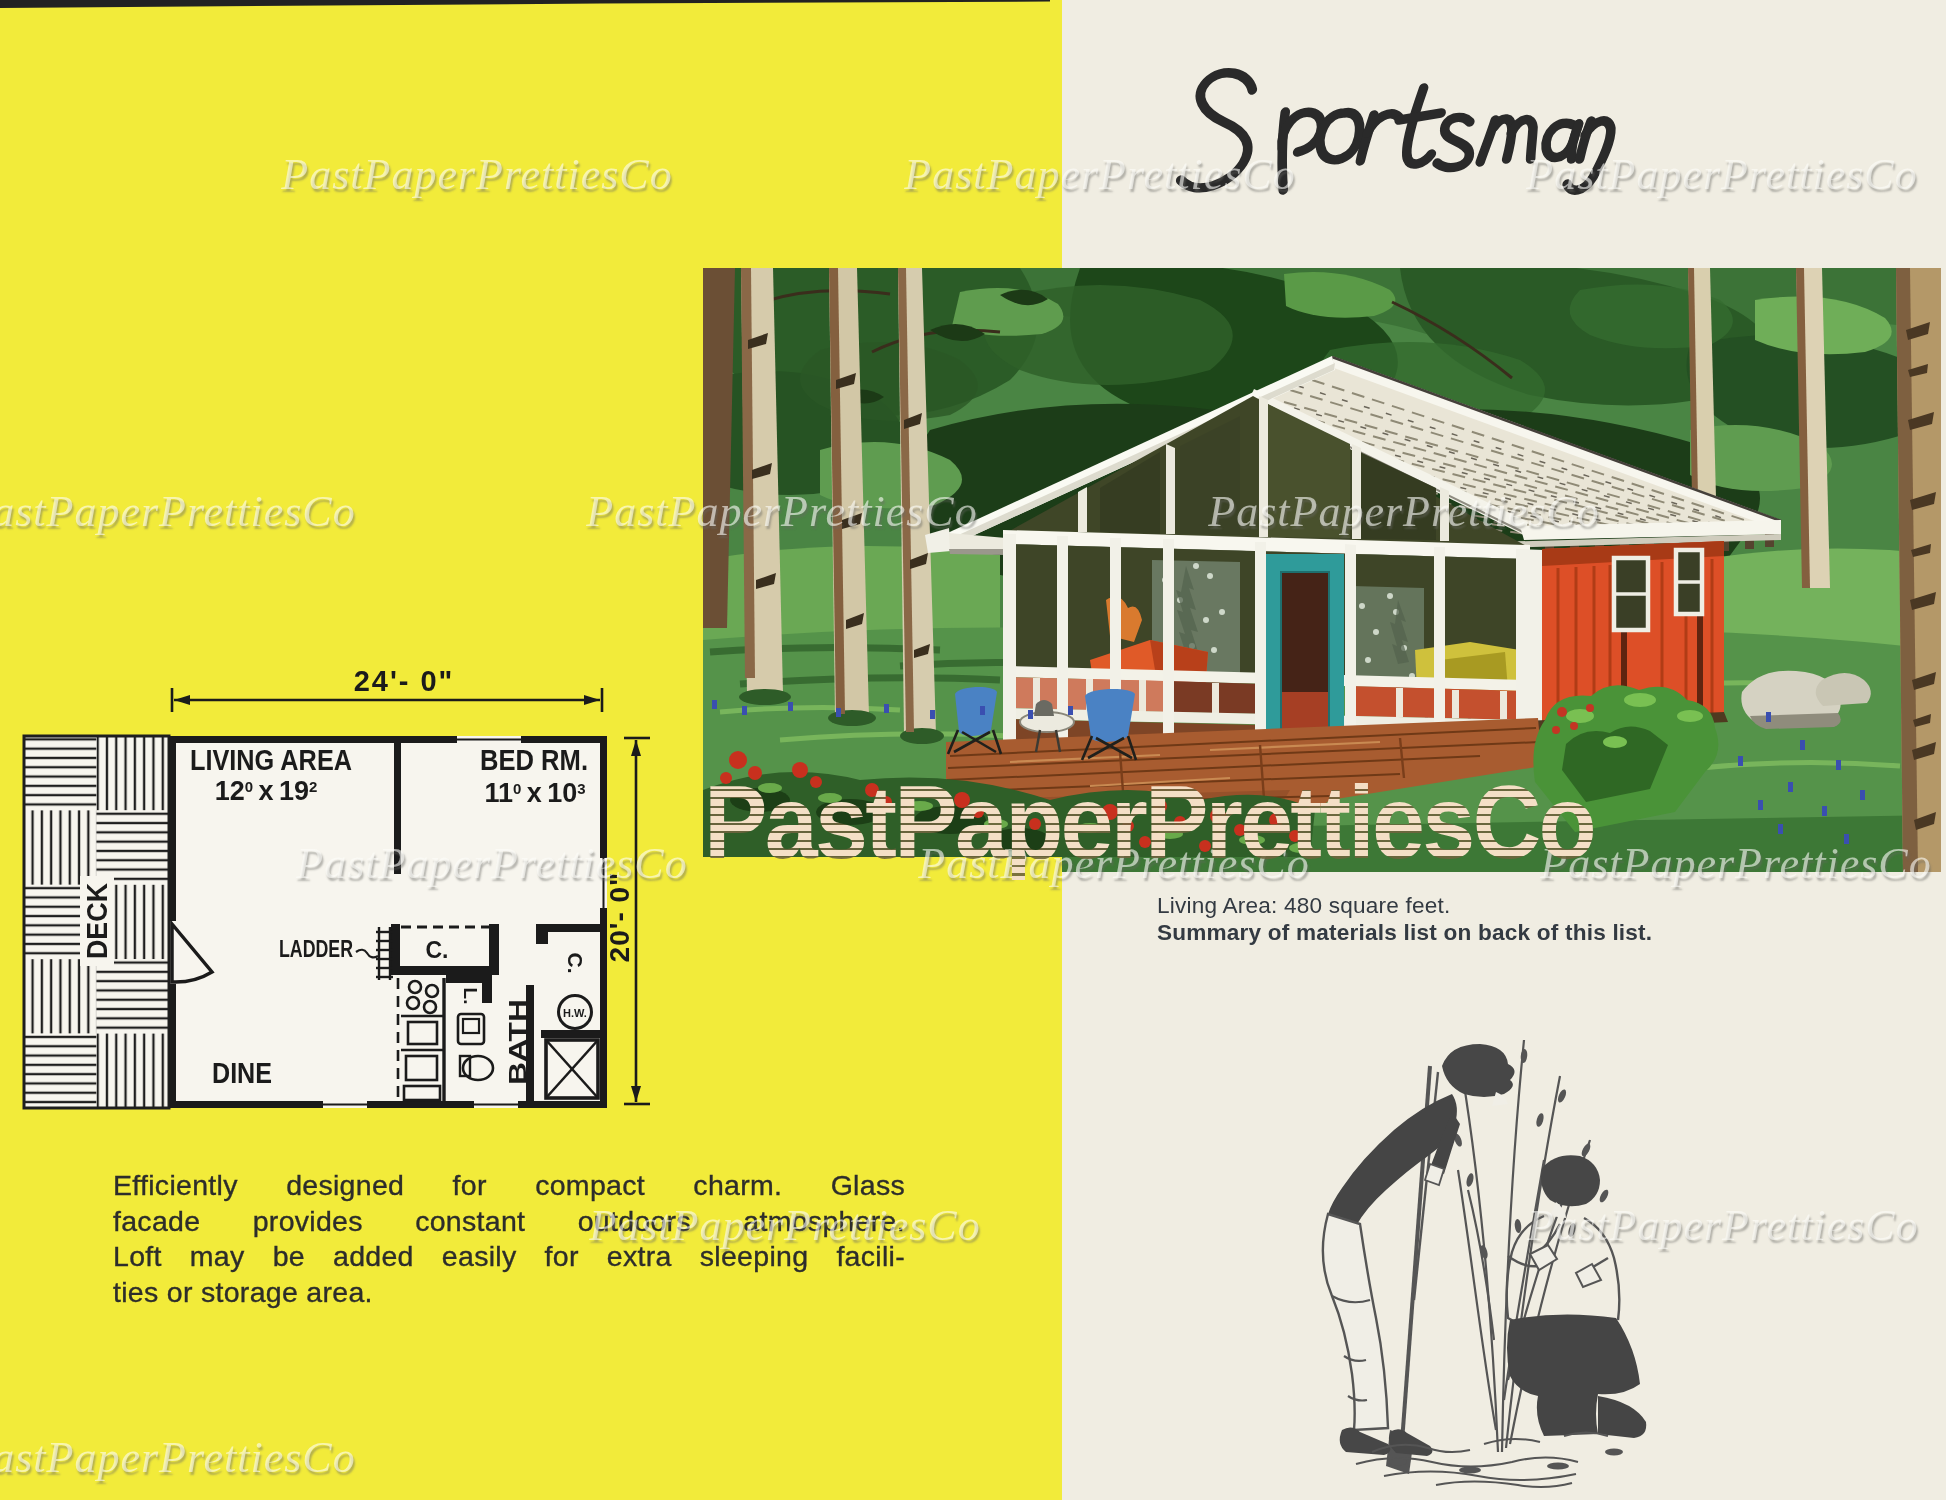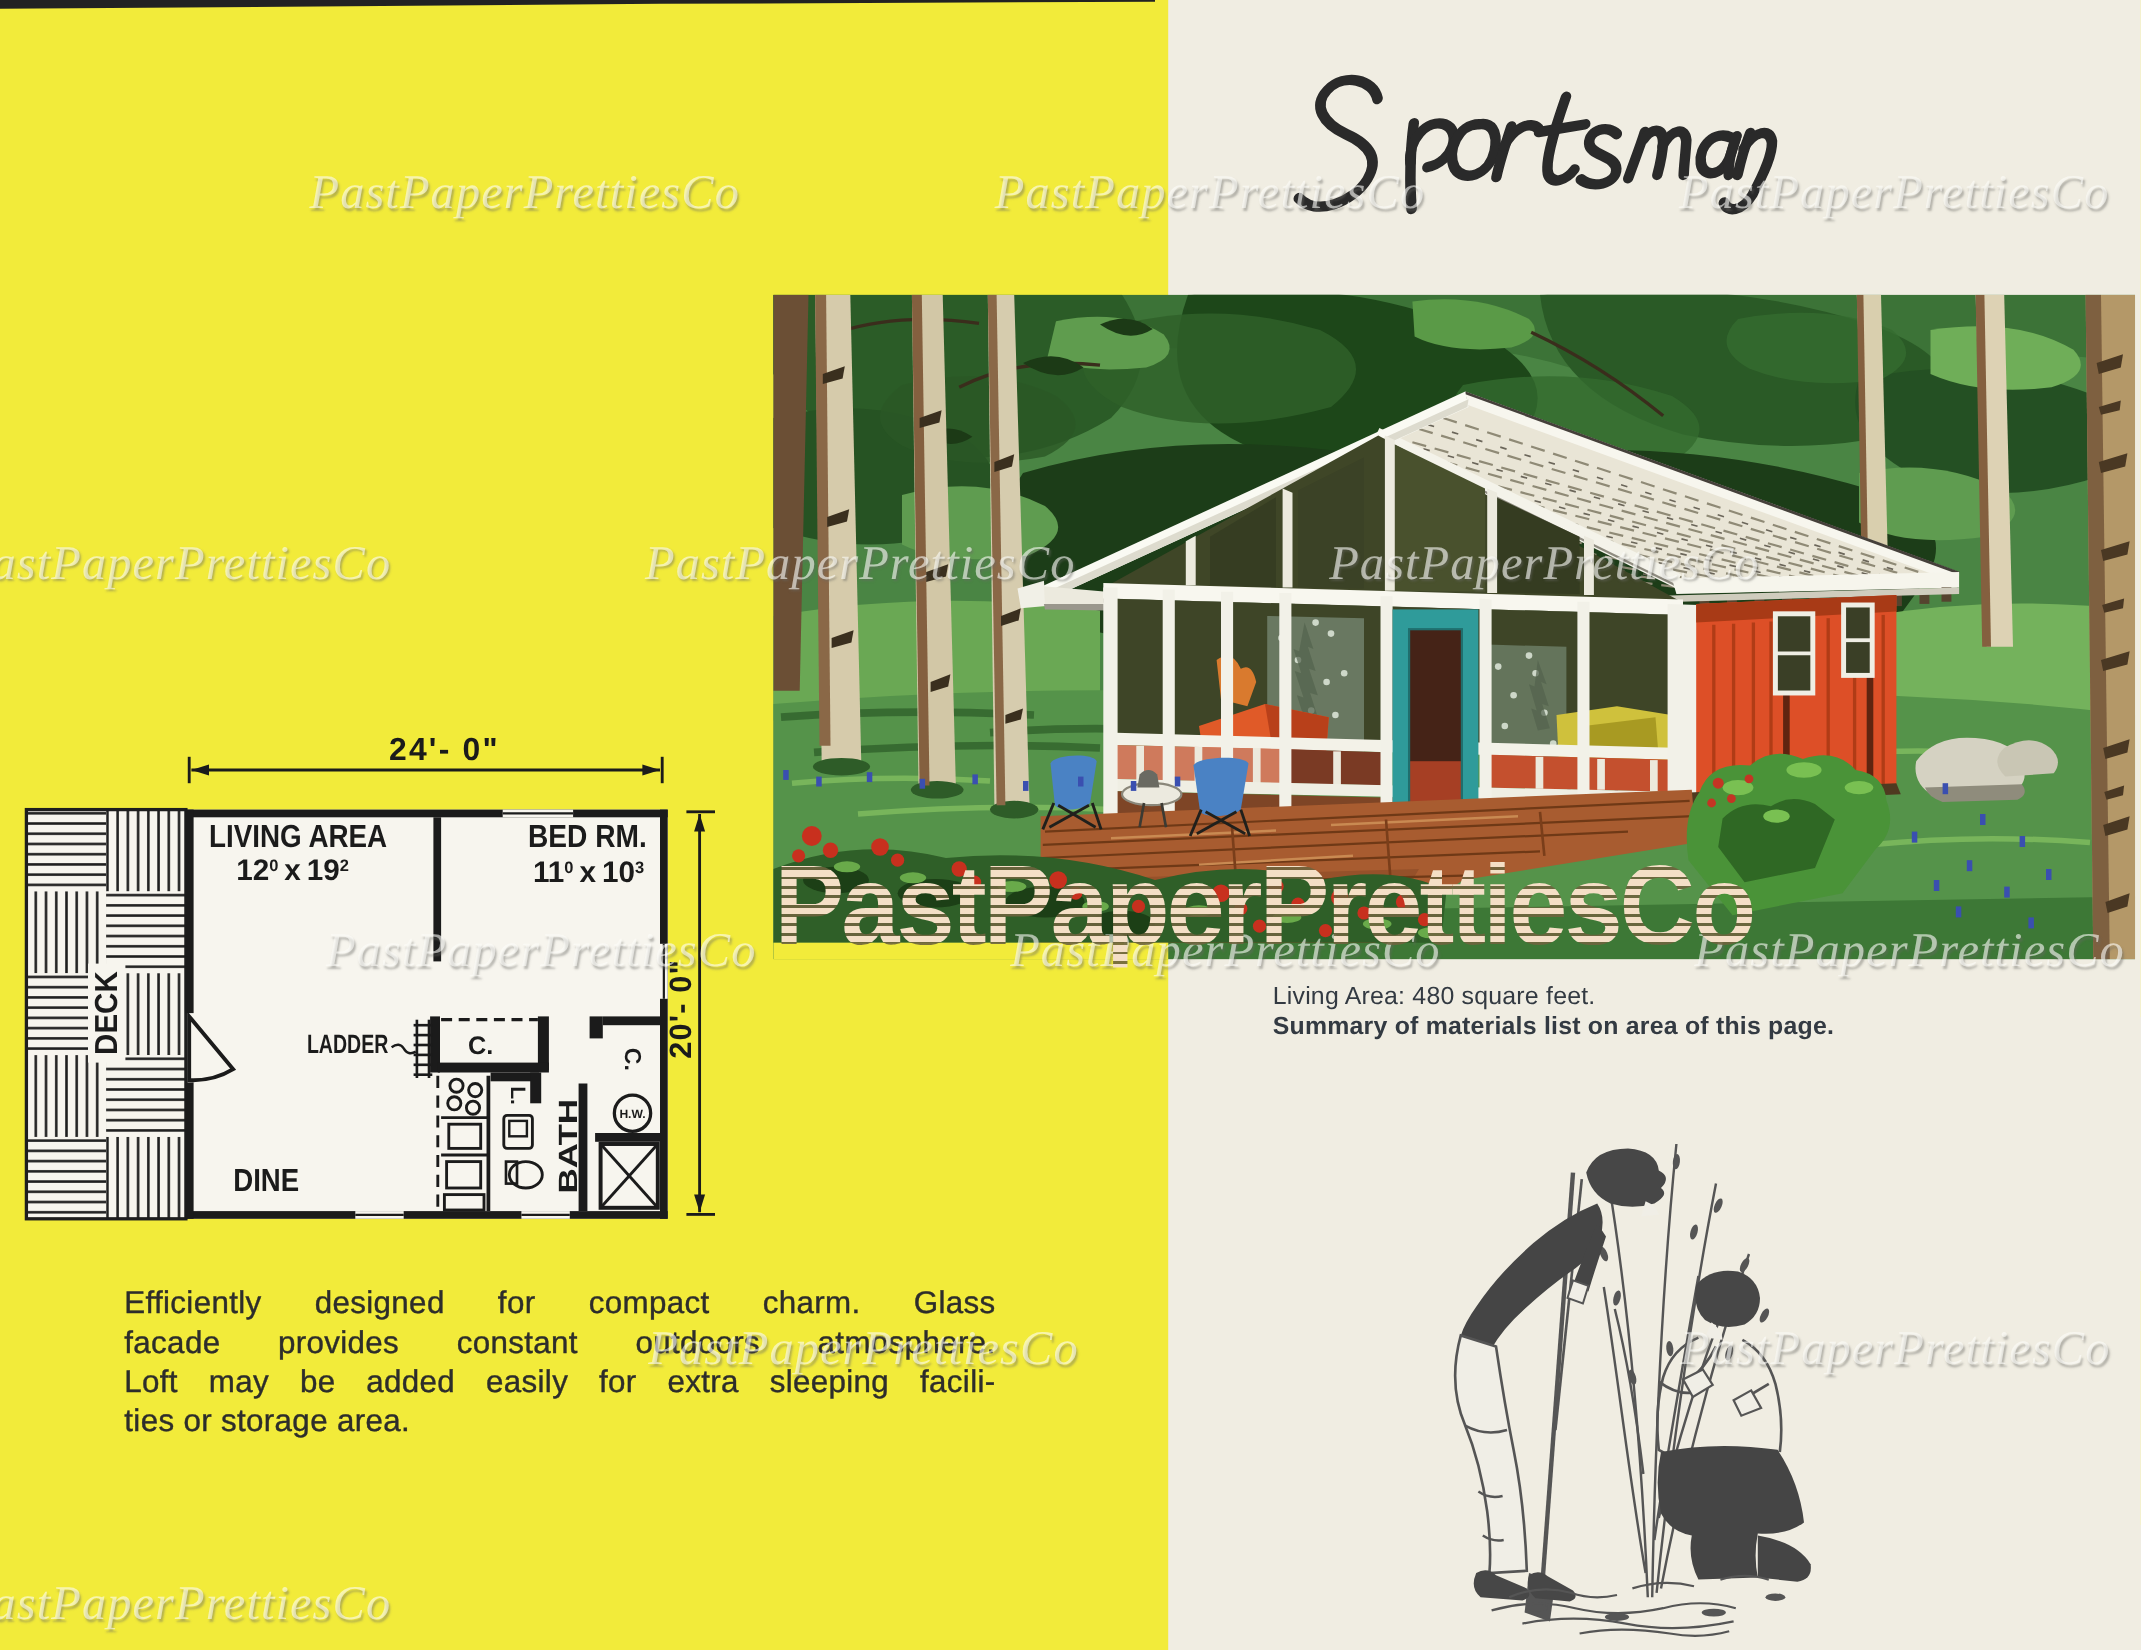--- a/index.html
+++ b/index.html
@@ -445,21 +445,21 @@
       <rect x="1778" y="824" width="5" height="10"></rect>
         <rect x="1844" y="834" width="5" height="10"></rect>
       <rect x="1738" y="756" width="5" height="10"></rect>
         <rect x="1758" y="800" width="5" height="10"></rect>
     </g>
 
     <rect x="703" y="857" width="359" height="15" fill="#f2eb3a"></rect>
   </svg>
 
   <div class="abs" style="left:1157px;top:893px;font-size:22.6px;font-weight:normal;color:#333a42;letter-spacing:0.2px;">Living Area: 480 square feet.</div>
-  <div class="abs" style="left:1157px;top:920px;font-size:22.6px;font-weight:bold;color:#333a42;letter-spacing:0.2px;">Summary of materials list on area of this page.</div>
+  <div class="abs" style="left:1157px;top:920px;font-size:22.6px;font-weight:bold;color:#333a42;letter-spacing:0.2px;">Summary of materials list on back of this list.</div>
 
   <svg id="plan" class="abs" style="left:0;top:650px" width="700" height="530" viewBox="0 650 700 530">
     <defs>
       <pattern id="hl" width="10" height="9.3" patternUnits="userSpaceOnUse">
         <rect width="10" height="9.3" fill="#f7f5ee"></rect>
         <rect y="3.5" width="10" height="2.3" fill="#1e1e1e"></rect>
       </pattern>
       <pattern id="vl" width="9.3" height="10" patternUnits="userSpaceOnUse">
         <rect width="9.3" height="10" fill="#f7f5ee"></rect>
         <rect x="3.5" width="2.3" height="10" fill="#1e1e1e"></rect>

